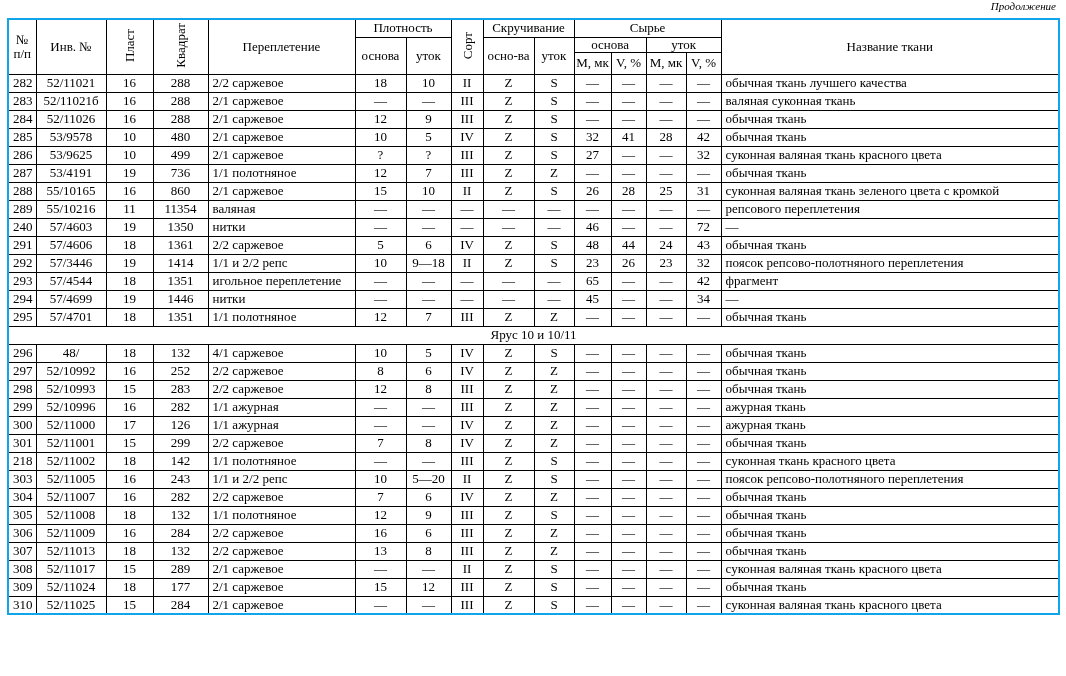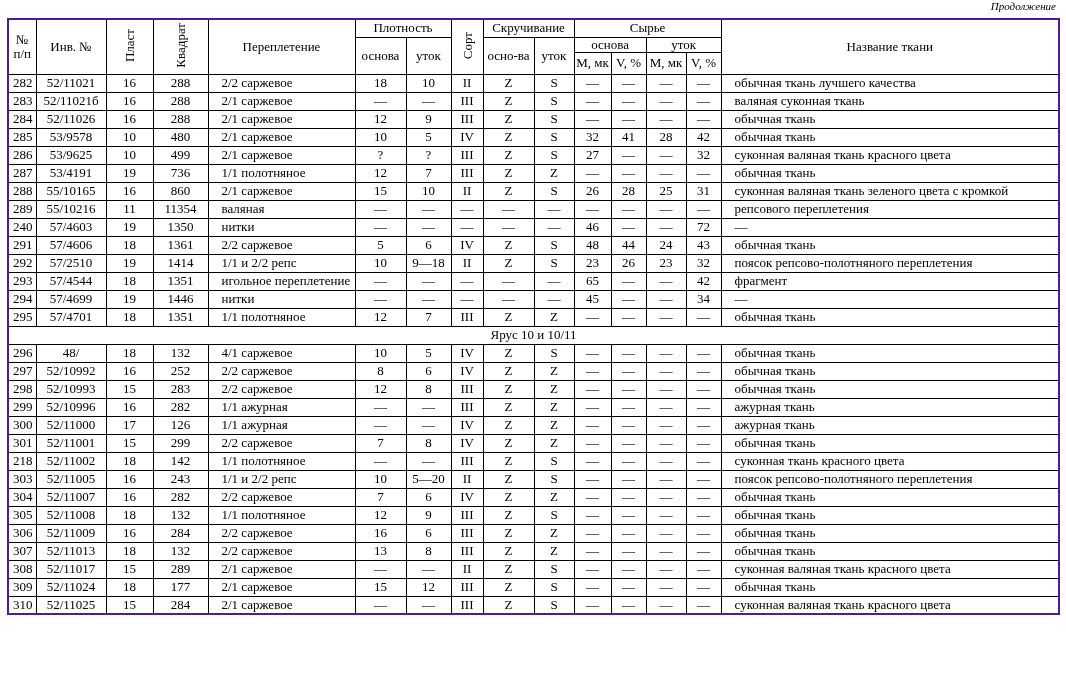--- a/index.html
+++ b/index.html
@@ -16,40 +16,40 @@
     top: 0px; right: 10px;
     font-style: italic;
     font-size: 11px;
   }
   table.catalog {
     position: absolute;
     left: 7px; top: 18px;
     width: 1051px;
     border-collapse: collapse;
     table-layout: fixed;
-    border: 2px solid #4c1d95;
+    border: 2px solid #0ea5e9;
   }
   .catalog th, .catalog td {
     border: 1px solid #000;
     font-weight: normal;
     font-size: 13px;
     line-height: 1.08;
     vertical-align: middle;
     text-align: center;
     padding: 0 1px;
     overflow: hidden;
     white-space: nowrap;
   }
   .catalog thead th { white-space: normal; }
   .catalog thead tr.h1 { height: 18px; }
   .catalog thead tr.h2 { height: 15px; }
   .catalog thead tr.h3 { height: 22px; }
   .catalog tbody tr { height: 18px; }
   .catalog td.c0 { text-align: right; padding-right: 3px; }
-  .catalog td.c4, .catalog td.c14 { text-align: left; padding-left: 13px; }
+  .catalog td.c4, .catalog td.c14 { text-align: left; padding-left: 4px; }
   .vert {
     writing-mode: vertical-rl;
     transform: rotate(180deg);
     display: inline-block;
     line-height: 1;
     white-space: nowrap;
   }
   .section-title {
     font-weight: bold;
     text-align: center !important;
@@ -273,21 +273,21 @@
         <td class="c8">Z</td>
         <td class="c9">S</td>
         <td class="c10">48</td>
         <td class="c11">44</td>
         <td class="c12">24</td>
         <td class="c13">43</td>
         <td class="c14">обычная ткань</td>
       </tr>
       <tr>
         <td class="c0">292</td>
-        <td class="c1">57/2510</td>
+        <td class="c1">57/3446</td>
         <td class="c2">19</td>
         <td class="c3">1414</td>
         <td class="c4">1/1 и 2/2 репс</td>
         <td class="c5">10</td>
         <td class="c6">9—18</td>
         <td class="c7">II</td>
         <td class="c8">Z</td>
         <td class="c9">S</td>
         <td class="c10">23</td>
         <td class="c11">26</td>

